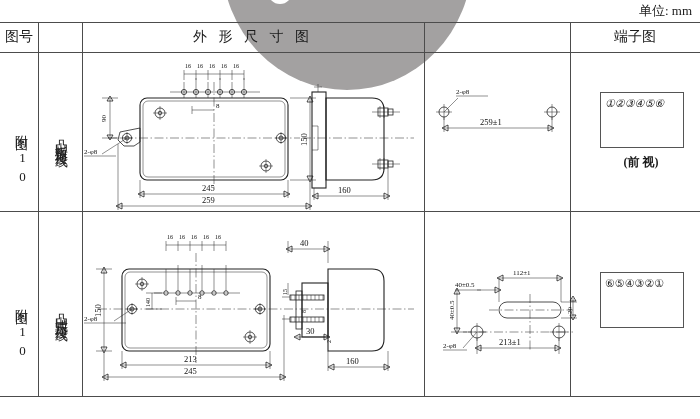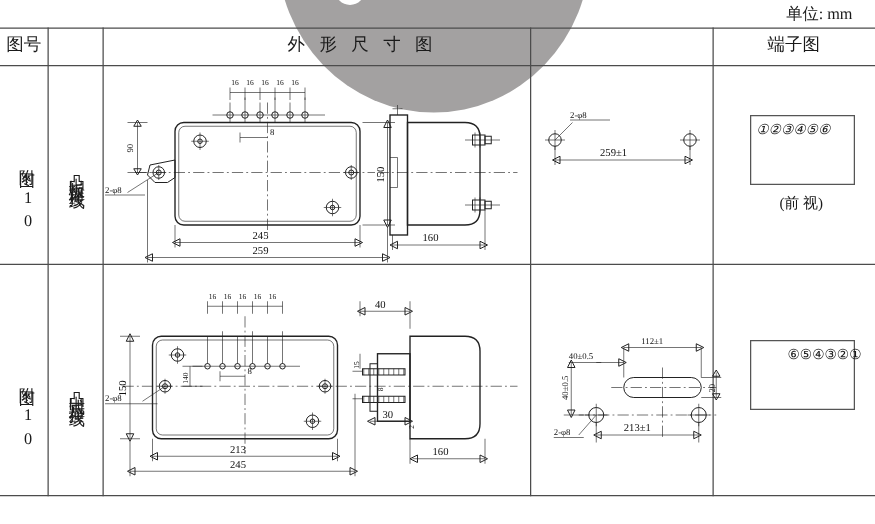--- a/index.html
+++ b/index.html
@@ -37,21 +37,21 @@
     top: -12px;
     width: 24px;
     height: 16px;
     background: #ffffff;
     border-radius: 0 0 12px 12px;
     z-index: 1;
   }
   
   .unit-label {
     position: absolute;
-    right: 18px;
+    right: 8px;
     top: 2px;
     font-size: 13px;
     z-index: 3;
     white-space: nowrap;
   }
   
   .table {
     position: absolute;
     left: 0px;
     top: 22px;
@@ -78,21 +78,20 @@
     position: absolute;
     top: 0;
     height: 30px;
     line-height: 30px;
     text-align: center;
     font-size: 14px;
     z-index: 3;
   }
   .spaced {
     letter-spacing: 4px;
-    padding-left: 37px;
   }
   
   .vcell {
     position: absolute;
     writing-mode: vertical-rl;
     text-orientation: upright;
     font-size: 13px;
     letter-spacing: 3px;
     text-align: center;
   }
@@ -278,21 +277,21 @@
         <path class="thin" d="M14,44 L122,44"></path>
         <path class="ln" d="M18,41 L12,44 L18,47 Z" fill="#222"></path>
         <path class="ln" d="M118,41 L124,44 L118,47 Z" fill="#222"></path>
         <path class="thin" d="M14,33 L14,48 M122,33 L122,48"></path>
         <text class="txt" x="50" y="41">259±1</text>
       </svg>
     </div>
 
     <div class="term-box" style="left:600px;top:70px;width:82px;height:54px;"></div>
     <div class="term-nums" style="left:605px;top:75px;font-style:italic;">①②③④⑤⑥</div>
-    <div class="term-cap" style="left:600px;top:132px;width:82px;">(前 视)</div>
+    <div class="term-cap" style="left:600px;top:132px;width:82px;font-weight:bold;">(前 视)</div>
 
     <div class="vcell" style="left:8px;top:258px;width:22px;height:44px;">附图</div>
     <div class="vcell num" style="left:8px;top:302px;width:22px;height:30px;">10</div>
     <div class="vcell" style="left:50px;top:240px;width:20px;height:100px;">凸出式后接线</div>
 
     <div class="draw" style="left:84px;top:205px;">
       <svg width="340" height="160" viewBox="0 0 340 160">
 
         <rect class="ln2" x="38" y="42" width="148" height="82" rx="7" ry="7"></rect>
         <rect class="thin" x="41" y="45" width="142" height="76" rx="5" ry="5"></rect>
@@ -443,16 +442,16 @@
 
         <path class="thin" d="M34,86 L116,86"></path>
         <path class="ln" d="M38,83 L32,86 L38,89 Z" fill="#222"></path>
         <path class="ln" d="M112,83 L118,86 L112,89 Z" fill="#222"></path>
         <path class="thin" d="M34,76 L34,92 M116,76 L116,92"></path>
         <text class="txt" x="56" y="83">213±1</text>
       </svg>
     </div>
 
     <div class="term-box" style="left:600px;top:250px;width:82px;height:54px;"></div>
-    <div class="term-nums" style="left:605px;top:255px;margin-left:25px;">⑥⑤④③②①</div>
+    <div class="term-nums" style="left:605px;top:255px;">⑥⑤④③②①</div>
 
   </div>
 </div>
 
 </body></html>

